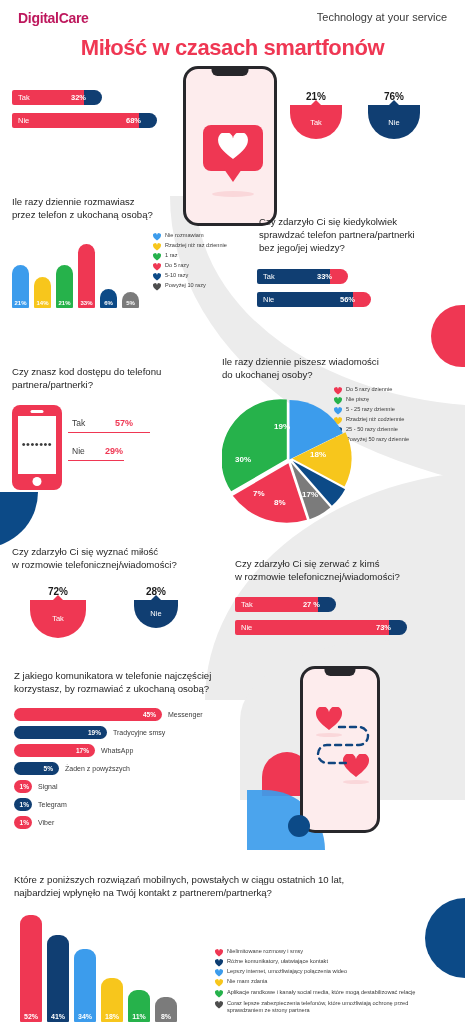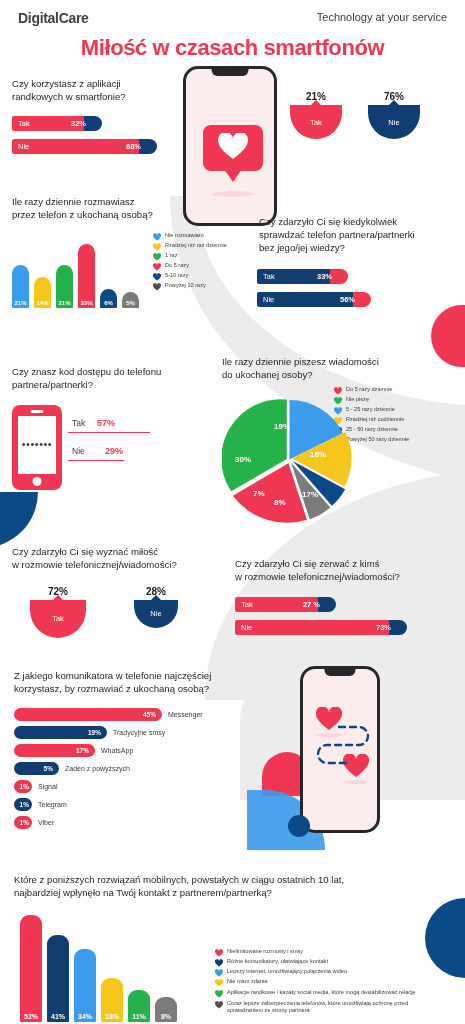--- a/index.html
+++ b/index.html
@@ -64,21 +64,21 @@
     border-radius: 50px 50px 0 0;
   }
   .navy-dot-bottom {
     left: 288px; top: 815px; width: 22px; height: 22px;
     background: #0c4a87; border-radius: 50%;
   }
 
   
   .header { position: relative; z-index: 3; padding: 10px 18px 0 18px;
             display: flex; justify-content: space-between; align-items: flex-start; }
-  .logo { font-size: 14px; font-weight: bold; color: #404040; letter-spacing: -0.3px; }
+  .logo { font-size: 14px; font-weight: bold; color: #be185d; letter-spacing: -0.3px; }
   .tagline { font-size: 11px; color: #3a3a3a; padding-top: 1px; }
   .main-title {
     position: relative; z-index: 3;
     text-align: center; color: #ef3753;
     font-size: 22px; font-weight: bold; margin-top: 9px; letter-spacing: -0.4px;
   }
 
   
   .q { font-size: 9.6px; color: #262626; line-height: 1.35; }
   .section { position: relative; z-index: 3; }
@@ -204,22 +204,20 @@
     <div class="notch"></div>
     <div class="speech-heart" style="left:17px; top:56px; width:60px; height:46px;"></div>
     <div class="speech-tail" style="left:38px; top:100px;"></div>
     <svg width="30" height="27" viewBox="0 0 32 29" style="position:absolute;left:32px;top:64px;">
       <path d="M16 28 C4 19 0 13 0 8 A8 8 0 0 1 16 6 A8 8 0 0 1 32 8 C32 13 28 19 16 28 Z" fill="#ffffff"></path>
     </svg>
     <div style="position:absolute;left:26px;top:122px;width:42px;height:6px;background:#fad7da;border-radius:50%;"></div>
   </div>
 
   <div class="section" style="position:absolute; left:12px; top:78px; width:155px;">
-    <div class="q" style="white-space:pre-line;">Czy korzystasz z aplikacji
-randkowych w smartfonie?</div>
     <div style="margin-top:12px;">
       <div class="hbar-row">
         <div class="hbar red" style="width:81px;">
           <span class="hbar-label">Tak</span>
           <span class="hbar-value">32%</span>
           <div class="hbar-cap navy"></div>
         </div>
       </div>
       <div class="hbar-row">
         <div class="hbar red" style="width:136px;">
@@ -342,21 +340,21 @@
       <div class="code-phone">
         <div class="code-speaker"></div>
         <div class="code-screen">
           <span class="dots">•••••••</span>
         </div>
         <div class="code-home"></div>
       </div>
       <div class="leader" style="left:56px; top:27px; width:82px;"></div>
       <div class="leader" style="left:56px; top:55px; width:56px;"></div>
       <span style="position:absolute;left:60px;top:13px;font-size:8.5px;color:#3b3b3b;">Tak</span>
-      <span style="position:absolute;left:85px;top:13px;font-size:9px;font-weight:bold;color:#ef3753;">57%</span>
+      <span style="position:absolute;left:103px;top:13px;font-size:9px;font-weight:bold;color:#ef3753;">57%</span>
       <span style="position:absolute;left:60px;top:41px;font-size:8.5px;color:#3b3b3b;">Nie</span>
       <span style="position:absolute;left:93px;top:41px;font-size:9px;font-weight:bold;color:#ef3753;">29%</span>
     </div>
   </div>
 
   <div class="section" style="position:absolute; left:222px; top:356px; width:240px;">
     <div class="q" style="white-space:pre-line;">Ile razy dziennie piszesz wiadomości
 do ukochanej osoby?</div>
     <div style="margin-left:112px; margin-top:4px;">
       <div class="legend-item">

